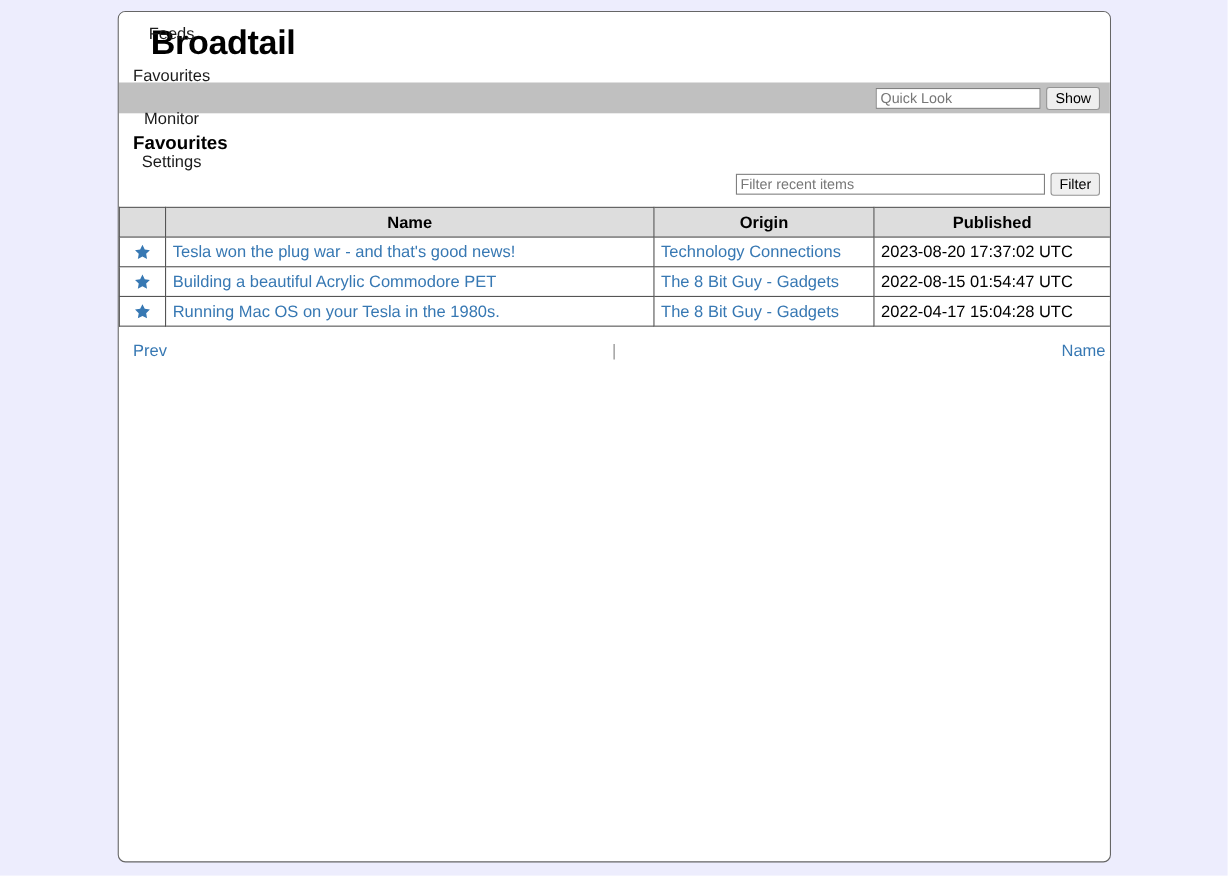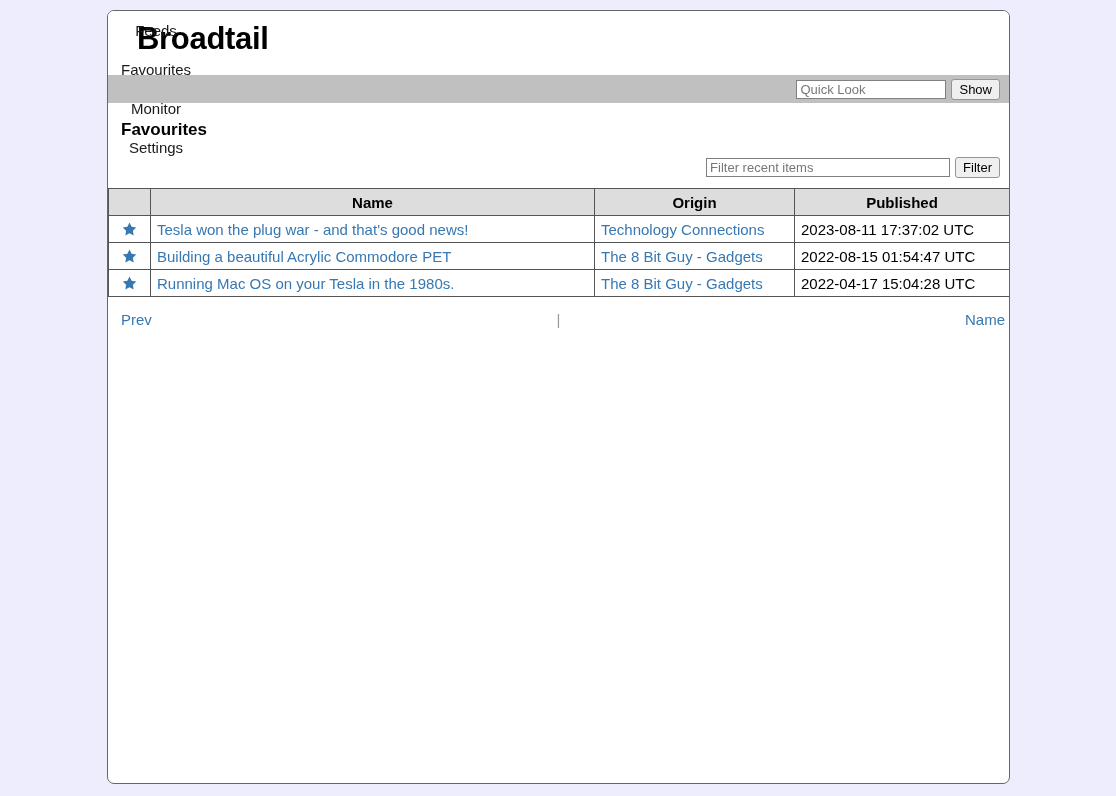--- a/index.html
+++ b/index.html
@@ -112,21 +112,21 @@
   }
 
   .filter-row {
     display: flex;
     justify-content: flex-end;
     align-items: center;
     gap: 5px;
     padding: 17px 9px 10px 0;
   }
   .filter-input {
-    width: 244px;
+    width: 281px;
     height: 19px;
     font-family: "Liberation Sans", sans-serif;
     font-size: 13px;
     padding: 1px 3px;
     border: 1px solid #808080;
     background: #ffffff;
     color: #000;
   }
   .filter-input::placeholder { color: #777; opacity: 1; }
 
@@ -235,21 +235,21 @@
           <th>Published</th>
         </tr>
       </thead>
       <tbody id="table-body">
           <tr>
             <td class="cell-star"><span><svg class="star-icon" width="17" height="17" viewBox="0 0 24 24" aria-hidden="true">
                   <path fill="#3778b3" d="M12 2.2l2.95 5.98 6.6.96-4.78 4.66 1.13 6.57L12 17.27 6.1 20.37l1.13-6.57L2.45 9.14l6.6-.96z"></path>
                 </svg></span></td>
             <td class="cell-name"><a class="item-link">Tesla won the plug war - and that's good news!</a></td>
             <td class="cell-origin"><a class="item-link">Technology Connections</a></td>
-            <td class="cell-pub">2023-08-11 17:37:02 UTC</td>
+            <td class="cell-pub">2023-08-20 17:37:02 UTC</td>
           </tr>
           <tr>
             <td class="cell-star"><span><svg class="star-icon" width="17" height="17" viewBox="0 0 24 24" aria-hidden="true">
                   <path fill="#3778b3" d="M12 2.2l2.95 5.98 6.6.96-4.78 4.66 1.13 6.57L12 17.27 6.1 20.37l1.13-6.57L2.45 9.14l6.6-.96z"></path>
                 </svg></span></td>
             <td class="cell-name"><a class="item-link">Building a beautiful Acrylic Commodore PET</a></td>
             <td class="cell-origin"><a class="item-link">The 8 Bit Guy - Gadgets</a></td>
             <td class="cell-pub">2022-08-15 01:54:47 UTC</td>
           </tr>
           <tr>

